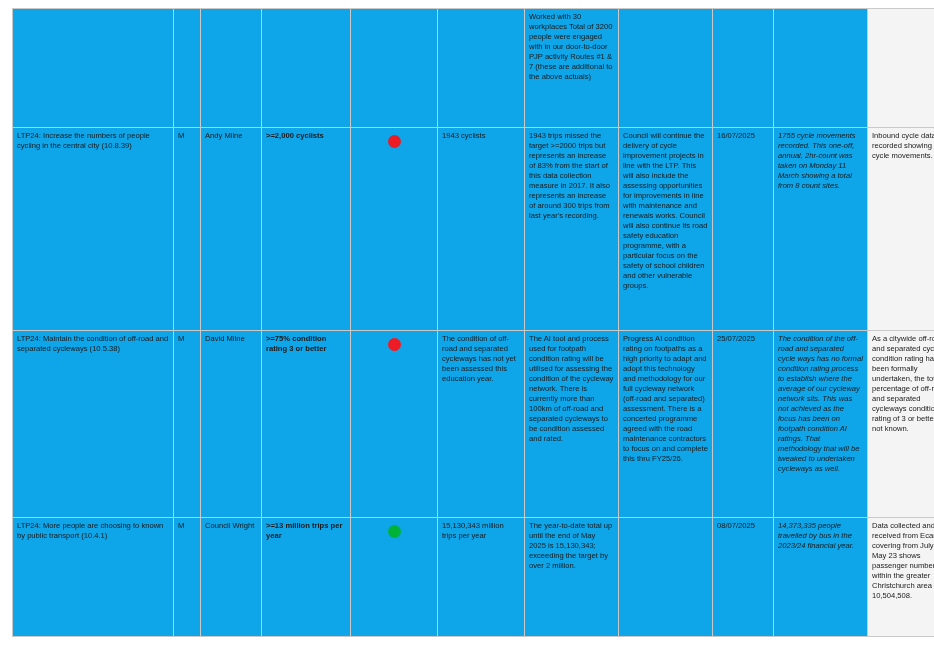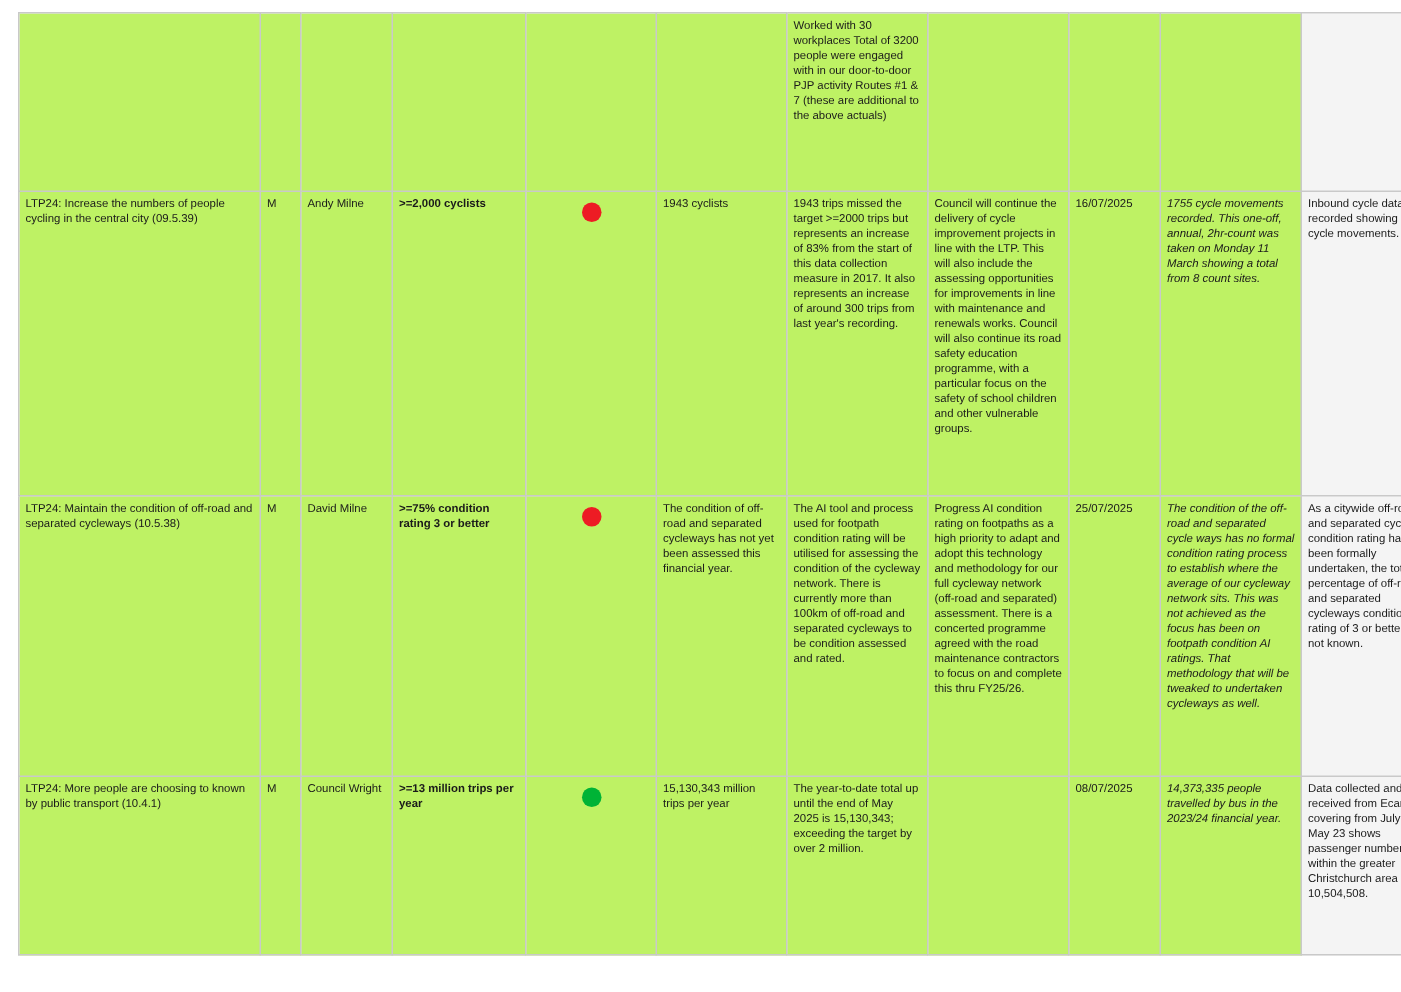--- a/index.html
+++ b/index.html
@@ -30,21 +30,21 @@
     width: 910px;
     margin: 8px 0 0 12px;
     font-size: 7.6px;
     line-height: 1.32;
   }
 
   table.perf td {
     border: 1px solid #c9c9c9;
     vertical-align: top;
     padding: 3px 4px 3px 4px;
-    background: #bef264;
+    background: #0ea5e9;
     word-wrap: break-word;
     overflow-wrap: break-word;
     hyphens: none;
   }
 
   
   table.perf td.shade {
     background: #f4f4f4;
   }
 
@@ -93,21 +93,21 @@
         <td class="c-comment">Worked with 30 workplaces
 Total of 3200 people were engaged with in our door-to-door PJP activity Routes #1 &amp; 7 (these are additional to the above actuals)</td>
         <td class="c-action"></td>
         <td class="c-date"></td>
         <td class="c-prev"></td>
         <td class="c-source shade"></td>
 
       </tr>
 
       <tr class="r-1">
-        <td class="c-measure">LTP24: Increase the numbers of people cycling in the central city (09.5.39)</td>
+        <td class="c-measure">LTP24: Increase the numbers of people cycling in the central city (10.8.39)</td>
         <td class="c-type">M</td>
         <td class="c-owner">Andy Milne</td>
         <td class="c-target">&gt;=2,000 cyclists</td>
         <td class="c-status">
           <span class="dot red"></span>
         </td>
         <td class="c-actual">1943 cyclists</td>
         <td class="c-comment">1943 trips missed the target &gt;=2000 trips but represents an increase of 83% from the start of this data collection measure in 2017. It also represents an increase of around 300 trips from last year's recording.</td>
         <td class="c-action">Council will continue the delivery of cycle improvement projects in line with the LTP.  This will also include the assessing opportunities for improvements in line with maintenance and renewals works. Council will also continue its road safety education programme, with a particular focus on the safety of school children and other vulnerable groups.</td>
         <td class="c-date">16/07/2025</td>
@@ -117,21 +117,21 @@
       </tr>
 
       <tr class="r-2">
         <td class="c-measure">LTP24: Maintain the condition of off-road and separated cycleways (10.5.38)</td>
         <td class="c-type">M</td>
         <td class="c-owner">David Milne</td>
         <td class="c-target">&gt;=75% condition rating 3 or better</td>
         <td class="c-status">
           <span class="dot red"></span>
         </td>
-        <td class="c-actual">The condition of off-road and separated cycleways has not yet been assessed this financial year.</td>
+        <td class="c-actual">The condition of off-road and separated cycleways has not yet been assessed this education year.</td>
         <td class="c-comment">The AI tool and process used for footpath condition rating will be utilised for assessing the condition of the cycleway network. There is currently more than 100km of off-road and separated cycleways to be condition assessed and rated.</td>
         <td class="c-action">Progress AI condition rating on footpaths as a high priority to adapt and adopt this technology and methodology for our full cycleway network (off-road and separated) assessment. There is a concerted programme agreed with the road maintenance contractors to focus on and complete this thru FY25/26.</td>
         <td class="c-date">25/07/2025</td>
         <td class="c-prev">The condition of the off-road and separated cycle ways has no formal condition rating process to establish where the average of our cycleway  network sits. This was not achieved as the focus has been on footpath condition AI ratings. That methodology that will be tweaked to undertaken cycleways as well.</td>
         <td class="c-source shade">As a citywide off-road and separated cycleway condition rating has not been formally undertaken, the total percentage of off-road and separated cycleways condition rating of 3 or better is not known.</td>
 
       </tr>
 
       <tr class="r-3">
         <td class="c-measure">LTP24: More people are choosing to known by public transport (10.4.1)</td>

